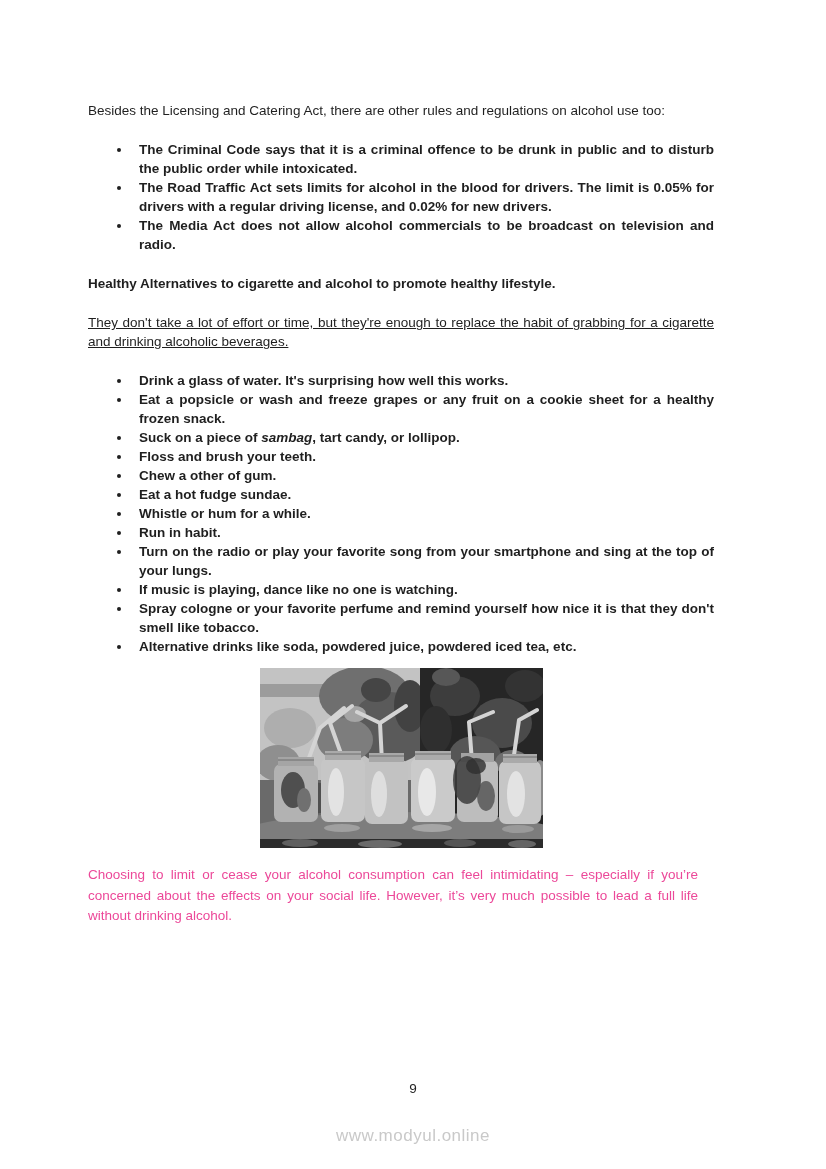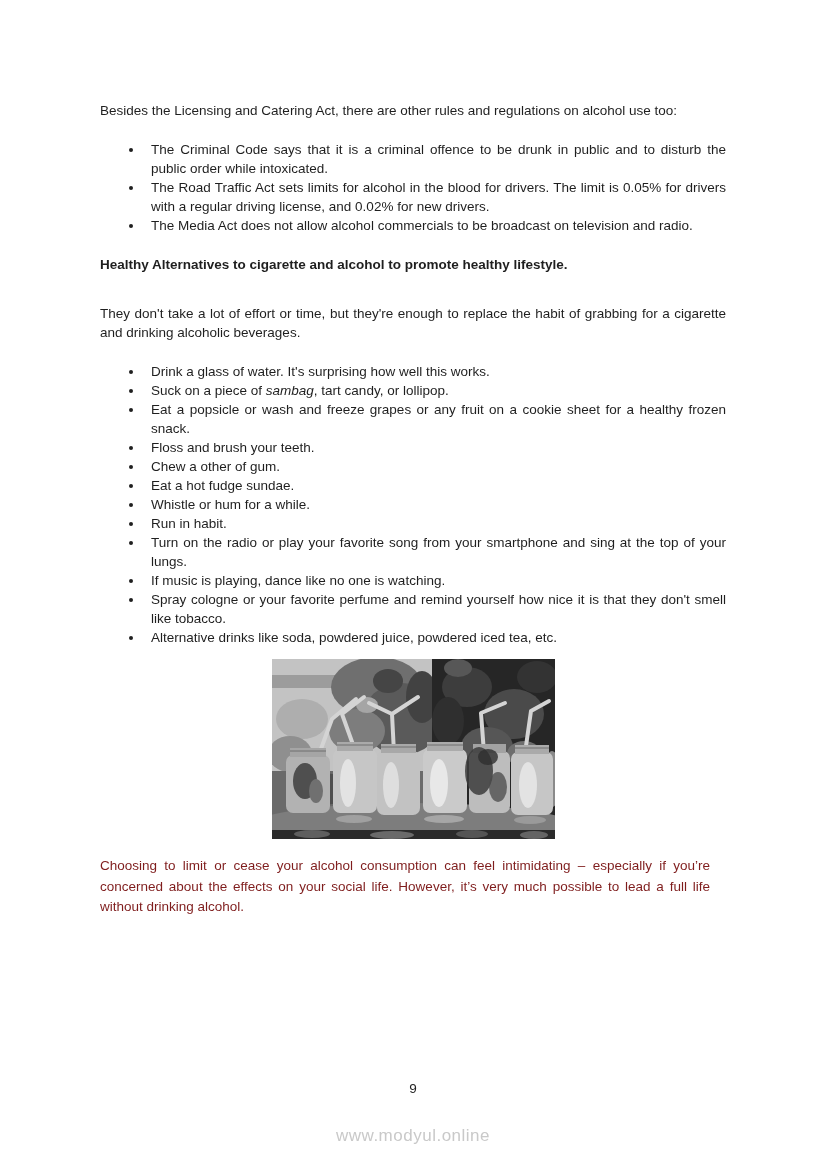--- a/index.html
+++ b/index.html
@@ -5,65 +5,66 @@
   html, body { margin: 0; padding: 0; }
   body {
     width: 826px; height: 1169px;
     background: #ffffff;
     font-family: "Liberation Sans", sans-serif;
     position: relative;
     overflow: hidden;
   }
   .content {
     position: absolute;
-    left: 100px; top: 0;
+    left: 88px; top: 0;
     width: 626px;
     color: #1f1f1f;
     font-size: 13.5px;
     line-height: 19px;
   }
   .intro-paragraph {
     margin: 101px 0 0 0;
     text-align: justify;
   }
   ul.doc-list {
     margin: 20px 0 0 0;
     padding: 0 0 0 51px;
     list-style: none;
     text-align: justify;
   }
-  ul.doc-list li { position: relative; }
+  ul.doc-list li { position: relative; font-weight: bold; }
   ul.doc-list li::before {
     content: "";
     position: absolute;
     left: -22px; top: 7.5px;
     width: 4px; height: 4px;
     border-radius: 50%;
     background: #1f1f1f;
   }
   .section-heading {
     margin: 20px 0 8px 0;
     font-size: 13.5px;
     font-weight: bold;
     line-height: 19px;
   }
   .section-intro {
-    margin: 30px 0 0 0;
-    text-align: justify;
+    margin: 20px 0 0 0;
+    text-align: justify;
+    text-decoration: underline;
   }
   .italic { font-style: italic; }
   figure.photo {
     margin: 12px auto 0 auto;
     width: 283px; height: 180px;
     padding: 0;
   }
   figure.photo svg { display: block; }
   .closing-paragraph {
     margin: 17px 16px 0 0;
-    color: #7f1d1d;
+    color: #ec4899;
     line-height: 20.5px;
     text-align: justify;
   }
   .page-number {
     position: absolute;
     top: 1081px; left: 0;
     width: 826px;
     text-align: center;
     font-size: 13.5px;
     color: #1f1f1f;
@@ -90,22 +91,22 @@
     <li>The Road Traffic Act sets limits for alcohol in the blood for drivers. The limit is 0.05% for drivers with a regular driving license, and 0.02% for new drivers.</li>
     <li>The Media Act does not allow alcohol commercials to be broadcast on television and radio.</li>
   </ul>
 
   <h2 class="section-heading">Healthy Alternatives to cigarette and alcohol to promote healthy lifestyle.</h2>
 
   <p class="section-intro">They don't take a lot of effort or time, but they're enough to replace the habit of grabbing for a cigarette and drinking alcoholic beverages.</p>
 
   <ul class="doc-list">
     <li>Drink a glass of water. It's surprising how well this works.</li>
+    <li>Eat a popsicle or wash and freeze grapes or any fruit on a cookie sheet for a healthy frozen snack.</li>
     <li><span>Suck on a piece of </span><span class="italic">sambag</span><span>, tart candy, or lollipop.</span></li>
-    <li>Eat a popsicle or wash and freeze grapes or any fruit on a cookie sheet for a healthy frozen snack.</li>
     <li>Floss and brush your teeth.</li>
     <li>Chew a other of gum.</li>
     <li>Eat a hot fudge sundae.</li>
     <li>Whistle or hum for a while.</li>
     <li>Run in habit.</li>
     <li>Turn on the radio or play your favorite song from your smartphone and sing at the top of your lungs.</li>
     <li>If music is playing, dance like no one is watching.</li>
     <li>Spray cologne or your favorite perfume and remind yourself how nice it is that they don't smell like tobacco.</li>
     <li>Alternative drinks like soda, powdered juice, powdered iced tea, etc.</li>
   </ul>

